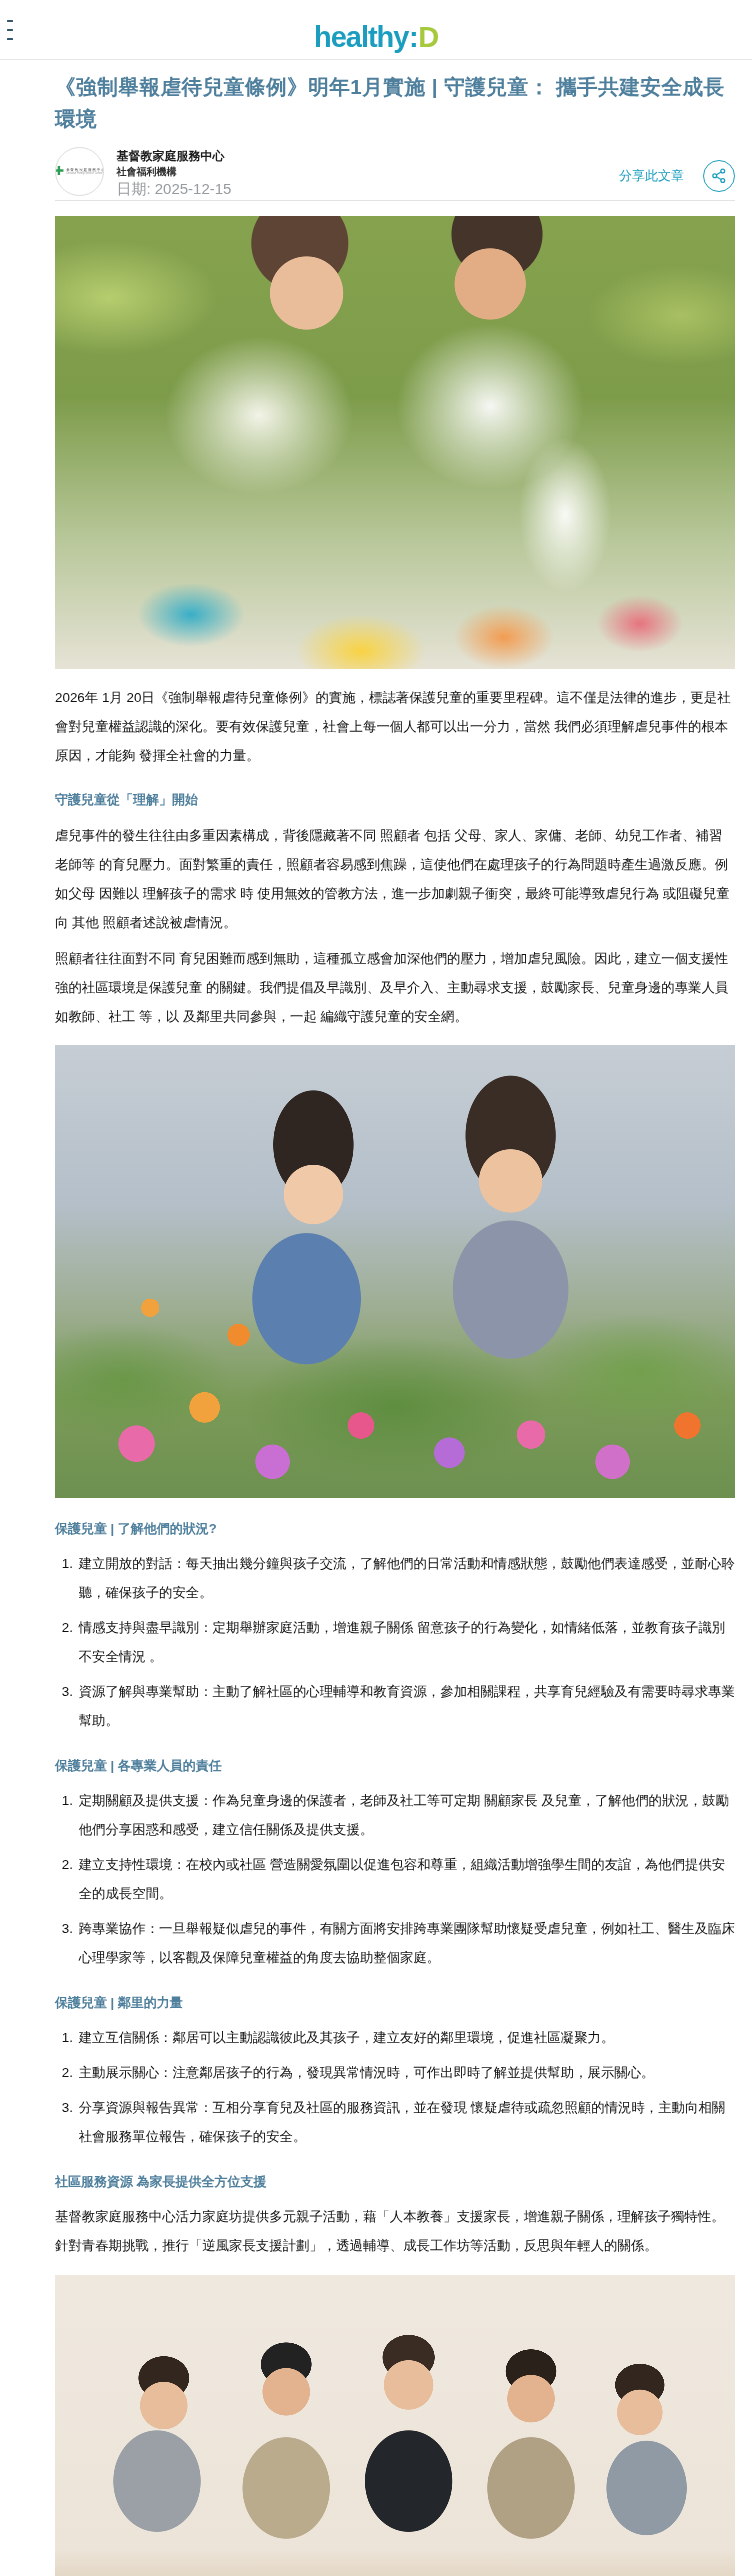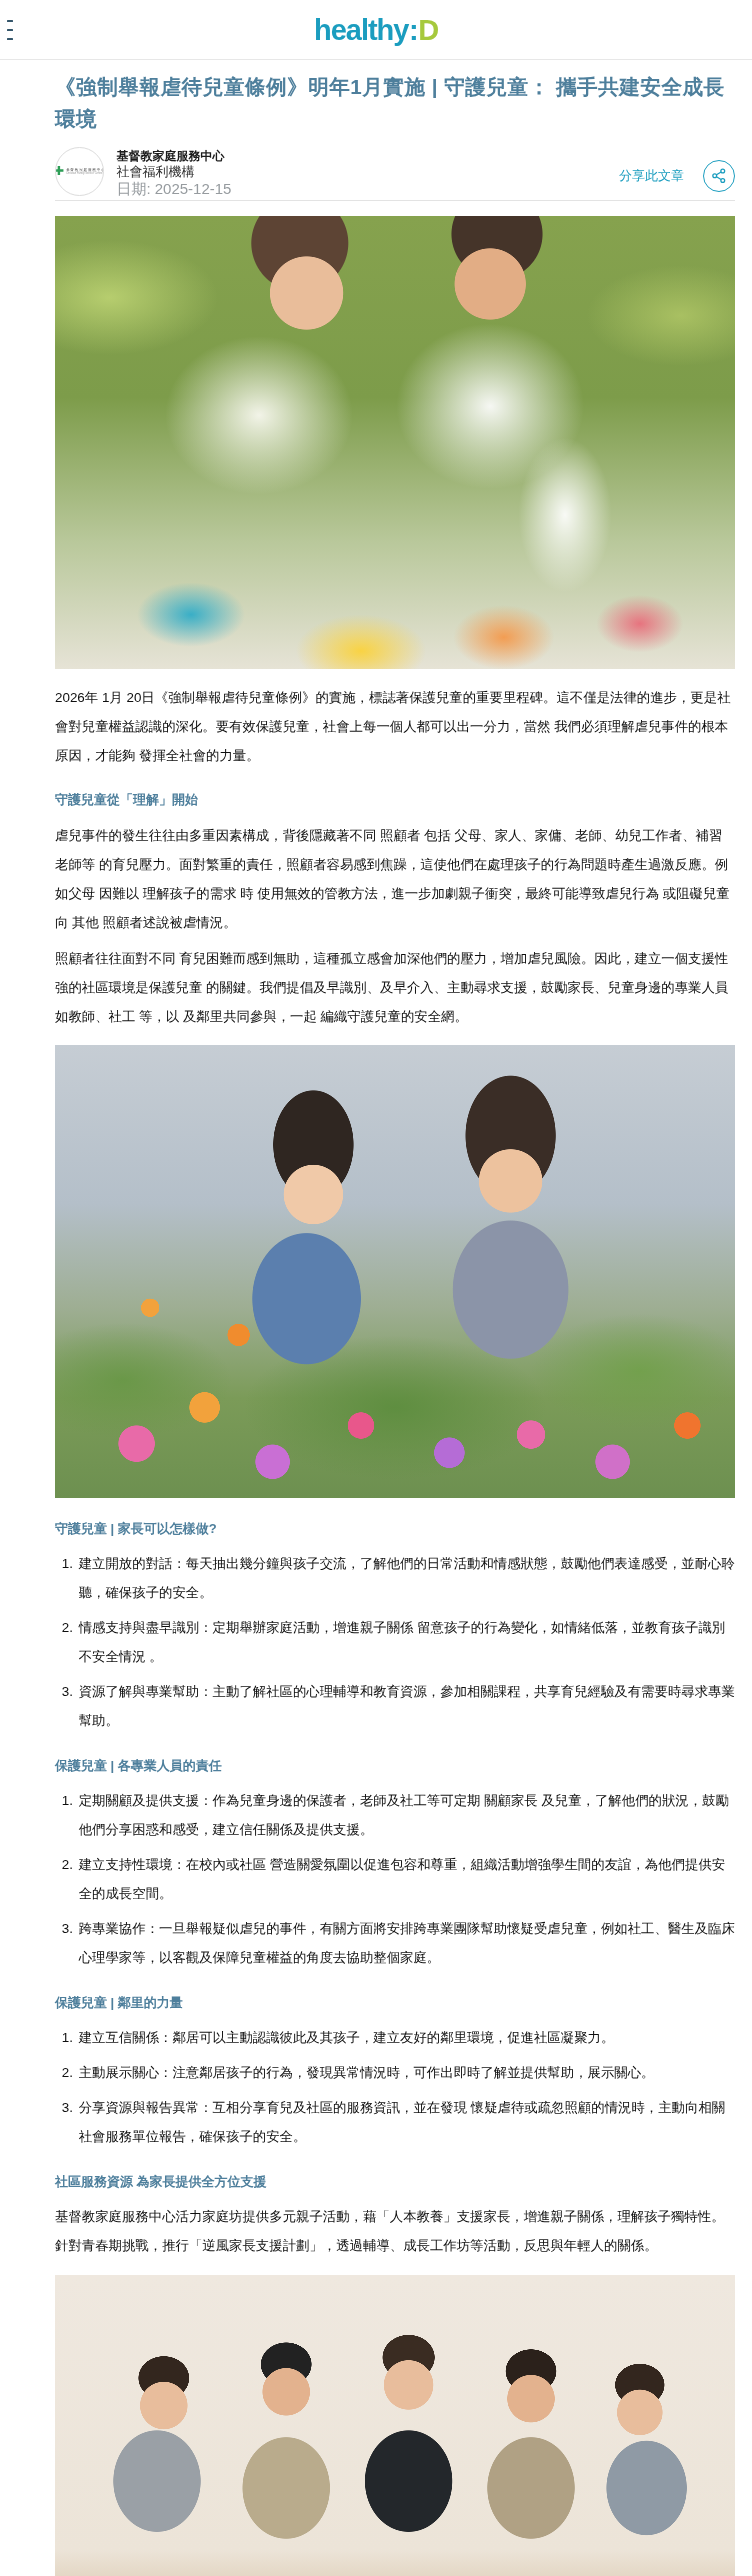--- a/index.html
+++ b/index.html
@@ -3,21 +3,21 @@
 <meta charset="utf-8">
 <style>
   * { margin:0; padding:0; box-sizing:border-box; }
   html,body { width:752px; background:#ffffff; font-family:"Liberation Sans","DejaVu Sans",sans-serif; }
   body { height:3988px; overflow:hidden; color:#111; }
 
   
   .site-header { position:relative; height:60px; background:#fff; border-bottom:0.5px solid #e7e7e7; }
   .menu-btn { position:absolute; left:6.7px; top:18.5px; width:13.4px; height:23px; display:flex; flex-direction:column; justify-content:space-between; padding:1px 0; cursor:pointer; background:none; border:none; }
   .menu-btn span { display:block; width:6.7px; height:2.3px; background:#34566b; border-radius:0.5px; }
-  .logo { position:absolute; left:0; right:0; top:0; height:60px; display:flex; align-items:center; justify-content:center; font-weight:bold; font-size:29px; letter-spacing:-1px; }
+  .logo { position:absolute; left:0; right:0; top:7px; height:60px; display:flex; align-items:center; justify-content:center; font-weight:bold; font-size:29px; letter-spacing:-1px; }
   .logo .lg-main { color:#1b9dbf; }
   .logo .lg-colon { color:#1b9dbf; margin:0 0.5px; }
   .logo .lg-d { color:#a6c93d; }
 
   
   main { padding:0 17.5px 20.6px 55px; }
   .content-w { width:680px; }
 
   
   .breadcrumb { margin-top:19.6px; font-size:9.3px; color:#5a6670; line-height:13.4px; }
@@ -30,21 +30,21 @@
   
   .author-row { margin-top:11.3px; display:flex; justify-content:space-between; align-items:flex-start; }
   .author-left { display:flex; gap:12.4px; }
   .avatar { width:49px; height:49px; border-radius:50%; border:0.5px solid #dcdcdc; background:#fff; display:flex; align-items:center; justify-content:center; gap:2.1px; overflow:hidden; flex-shrink:0; }
   .avatar .cross { color:#2e9e57; font-size:12.4px; line-height:1; }
   .avatar .av-text { display:flex; flex-direction:column; }
   .avatar .av-zh { font-size:3.6px; color:#4c4c4c; letter-spacing:0.8px; white-space:nowrap; }
   .avatar .av-en { font-size:2.6px; color:#9a9a9a; white-space:nowrap; }
   .author-meta { padding-top:1px; }
   .author-name { font-size:12px; font-weight:bold; color:#1c1c1c; line-height:16.5px; }
-  .author-type { font-size:13px; color:#2e2e2e; line-height:15.5px; }
+  .author-type { font-size:10px; color:#2e2e2e; line-height:15.5px;font-weight:bold; }
   .author-date { font-size:15px; color:#969b9f; line-height:15.5px; margin-top:1px; }
   .share { display:flex; align-items:center; gap:19px; margin-top:13.4px; cursor:pointer; }
   .share-label { color:#1b9dbf; font-size:13px; }
   .share-ring { width:32px; height:32px; border:1px solid #1b9dbf; border-radius:50%; display:flex; align-items:center; justify-content:center; }
 
   .divider { border:none; border-top:0.5px solid #e3e3e3; margin-top:4.1px; width:680px; }
 
   
   .body-text { width:680px; font-size:13.4px; line-height:29px; color:#0f0f0f; margin:7.2px 0; }
   .section-heading { width:680px; font-size:13px; line-height:24px; font-weight:bold; color:#4e7f9c; margin:18.5px 0 8.2px; }
@@ -173,21 +173,21 @@
 
   <section>
     <h2 class="section-heading">守護兒童從「理解」開始</h2>
     <p class="body-text">虐兒事件的發生往往由多重因素構成，背後隱藏著不同 照顧者 包括 父母、家人、家傭、老師、幼兒工作者、補習老師等 的育兒壓力。面對繁重的責任，照顧者容易感到焦躁，這使他們在處理孩子的行為問題時產生過激反應。例如父母 因難以 理解孩子的需求 時 使用無效的管教方法，進一步加劇親子衝突，最終可能導致虐兒行為 或阻礙兒童向 其他 照顧者述說被虐情況。</p>
     <p class="body-text">照顧者往往面對不同 育兒困難而感到無助，這種孤立感會加深他們的壓力，增加虐兒風險。因此，建立一個支援性強的社區環境是保護兒童 的關鍵。我們提倡及早識別、及早介入、主動尋求支援，鼓勵家長、兒童身邊的專業人員如教師、社工 等，以 及鄰里共同參與，一起 編織守護兒童的安全網。</p>
   </section>
 
   <figure class="article-image img-garden"></figure>
 
   <section>
-    <h2 class="section-heading">守護兒童 | 家長可以怎樣做?</h2>
+    <h2 class="section-heading">保護兒童 | 了解他們的狀況?</h2>
     <ol class="tips">
       <li>建立開放的對話：每天抽出幾分鐘與孩子交流，了解他們的日常活動和情感狀態，鼓勵他們表達感受，並耐心聆聽，確保孩子的安全。</li>
       <li>情感支持與盡早識別：定期舉辦家庭活動，增進親子關係 留意孩子的行為變化，如情緒低落，並教育孩子識別不安全情況 。</li>
       <li>資源了解與專業幫助：主動了解社區的心理輔導和教育資源，參加相關課程，共享育兒經驗及有需要時尋求專業幫助。</li>
     </ol>
   </section>
 
   <section>
     <h2 class="section-heading">保護兒童 | 各專業人員的責任</h2>
     <ol class="tips">

